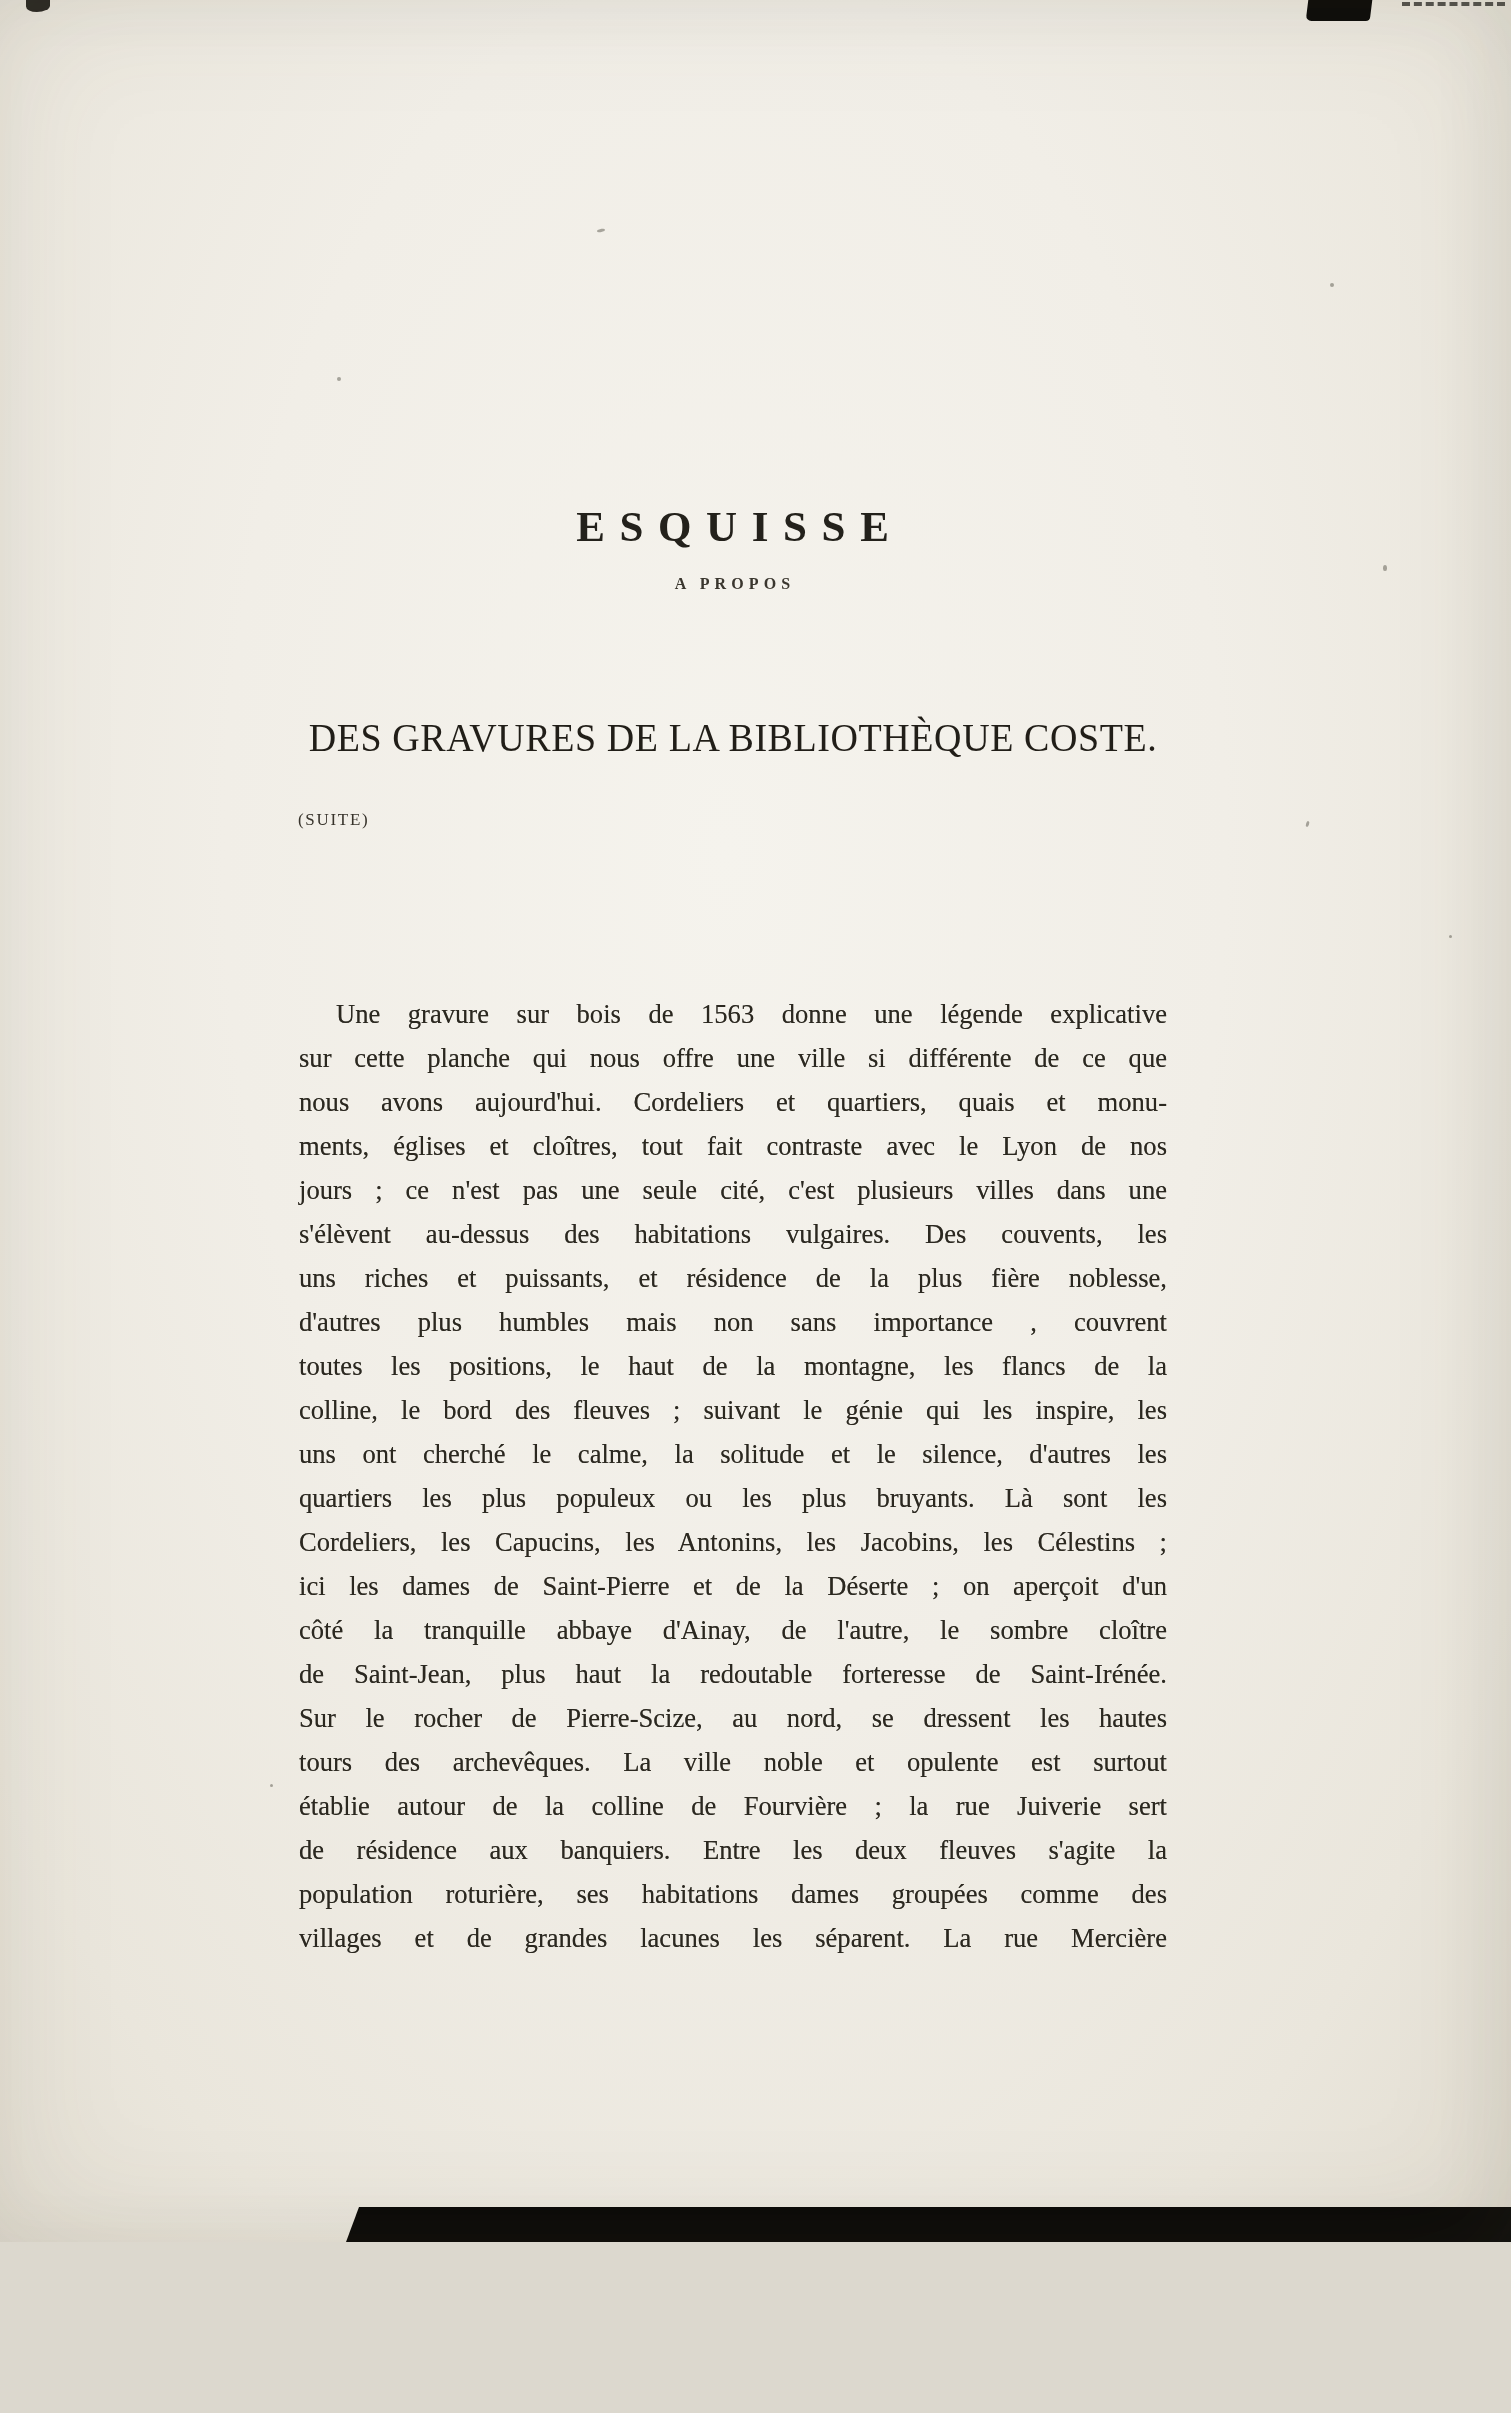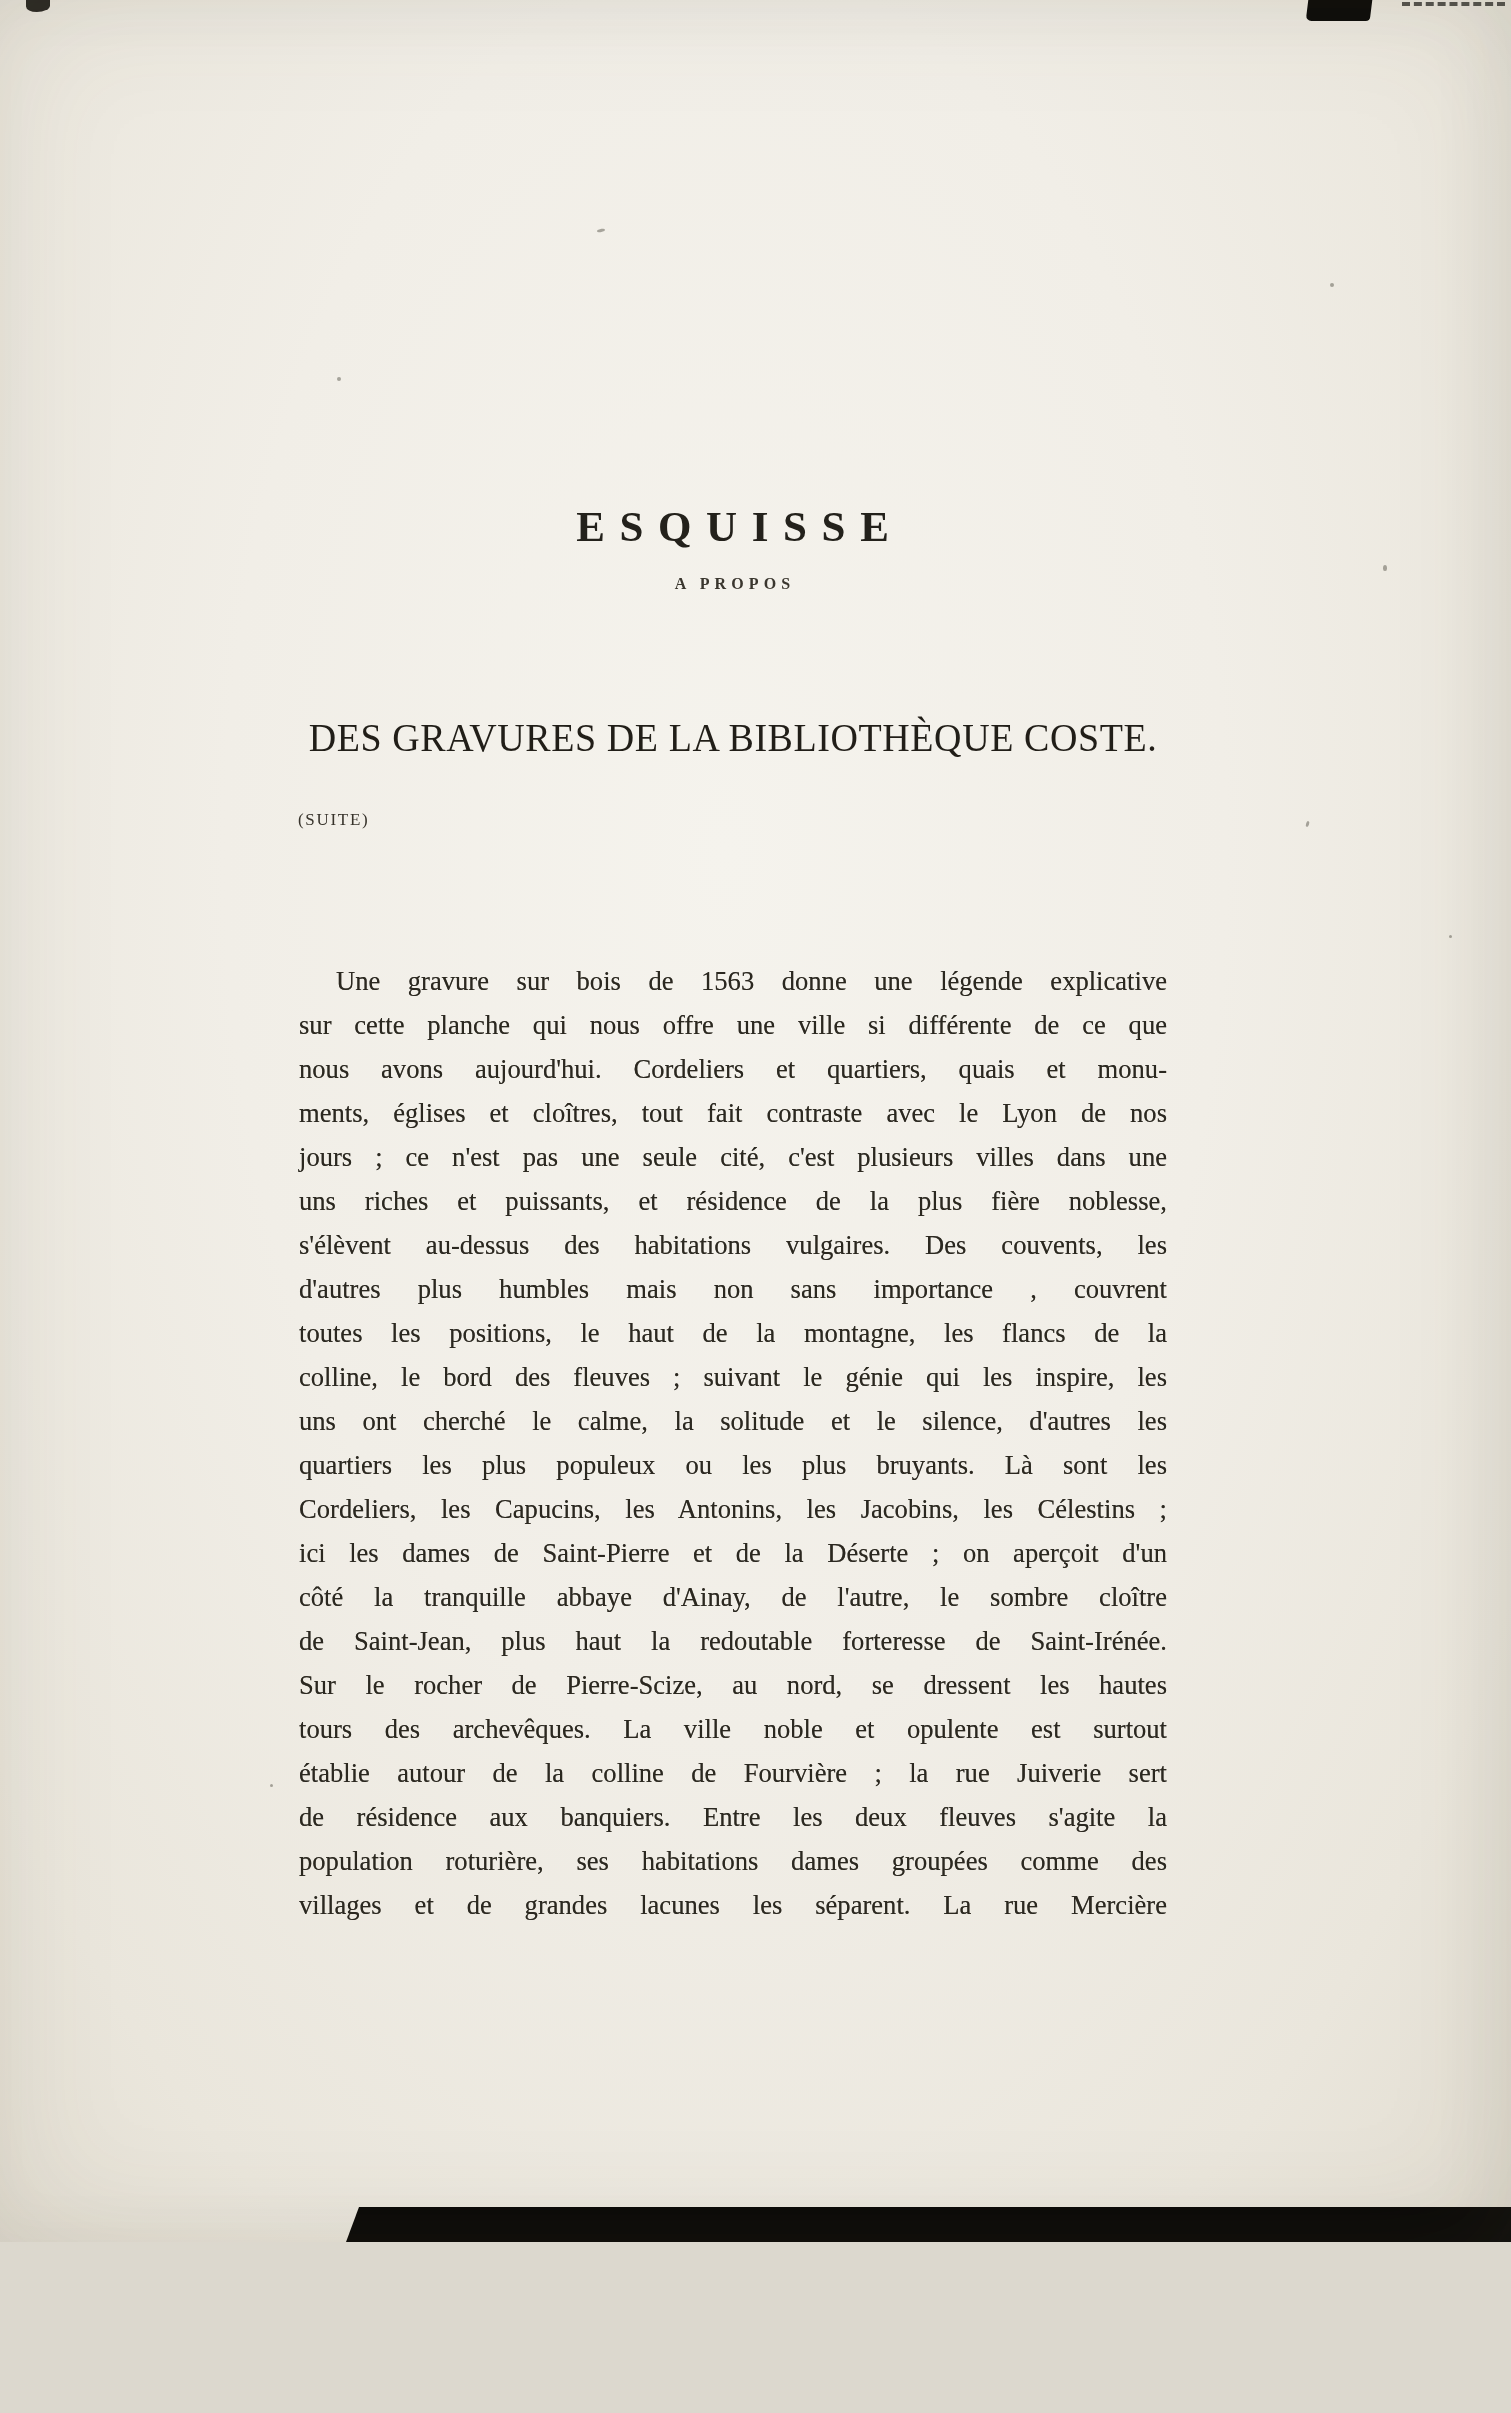--- a/index.html
+++ b/index.html
@@ -62,21 +62,21 @@
     top: 810px; left: 298px; width: 869px;
     text-align: left;
     font-size: 17px;
     letter-spacing: 0.10em;
     color: #37332b;
   }
 
   
   .body-text {
     position: absolute;
-    top: 959px; left: 299px; width: 868px;
+    top: 992px; left: 299px; width: 868px;
     font-size: 26.6px;
     line-height: 44px;
     color: #2b2820;
     text-shadow: 0 0 0.4px rgba(43,40,32,0.55);
   }
   .body-text .line {
     text-align: justify;
     text-align-last: justify;
   }
   .body-text .line.first {
@@ -147,22 +147,22 @@
   <div class="kicker">A PROPOS</div>
   <h2 class="heading">DES GRAVURES DE LA BIBLIOTHÈQUE COSTE.</h2>
   <div class="suite">(SUITE)</div>
 
   <div class="body-text" id="body-lines">
       <div class="line first">Une gravure sur bois de 1563 donne une légende explicative</div>
       <div class="line">sur cette planche qui nous offre une ville si différente de ce que</div>
       <div class="line">nous avons aujourd'hui. Cordeliers et quartiers, quais et monu-</div>
       <div class="line">ments, églises et cloîtres, tout fait contraste avec le Lyon de nos</div>
       <div class="line">jours ; ce n'est pas une seule cité, c'est plusieurs villes dans une</div>
+      <div class="line">s'élèvent au-dessus des habitations vulgaires. Des couvents, les</div>
       <div class="line">uns riches et puissants, et résidence de la plus fière noblesse,</div>
-      <div class="line">s'élèvent au-dessus des habitations vulgaires. Des couvents, les</div>
       <div class="line">d'autres plus humbles mais non sans importance , couvrent</div>
       <div class="line">toutes les positions, le haut de la montagne, les flancs de la</div>
       <div class="line">colline, le bord des fleuves ; suivant le génie qui les inspire, les</div>
       <div class="line">uns ont cherché le calme, la solitude et le silence, d'autres les</div>
       <div class="line">quartiers les plus populeux ou les plus bruyants. Là sont les</div>
       <div class="line">Cordeliers, les Capucins, les Antonins, les Jacobins, les Célestins ;</div>
       <div class="line">ici les dames de Saint-Pierre et de la Déserte ; on aperçoit d'un</div>
       <div class="line">côté la tranquille abbaye d'Ainay, de l'autre, le sombre cloître</div>
       <div class="line">de Saint-Jean, plus haut la redoutable forteresse de Saint-Irénée.</div>
       <div class="line">Sur le rocher de Pierre-Scize, au nord, se dressent les hautes</div>

